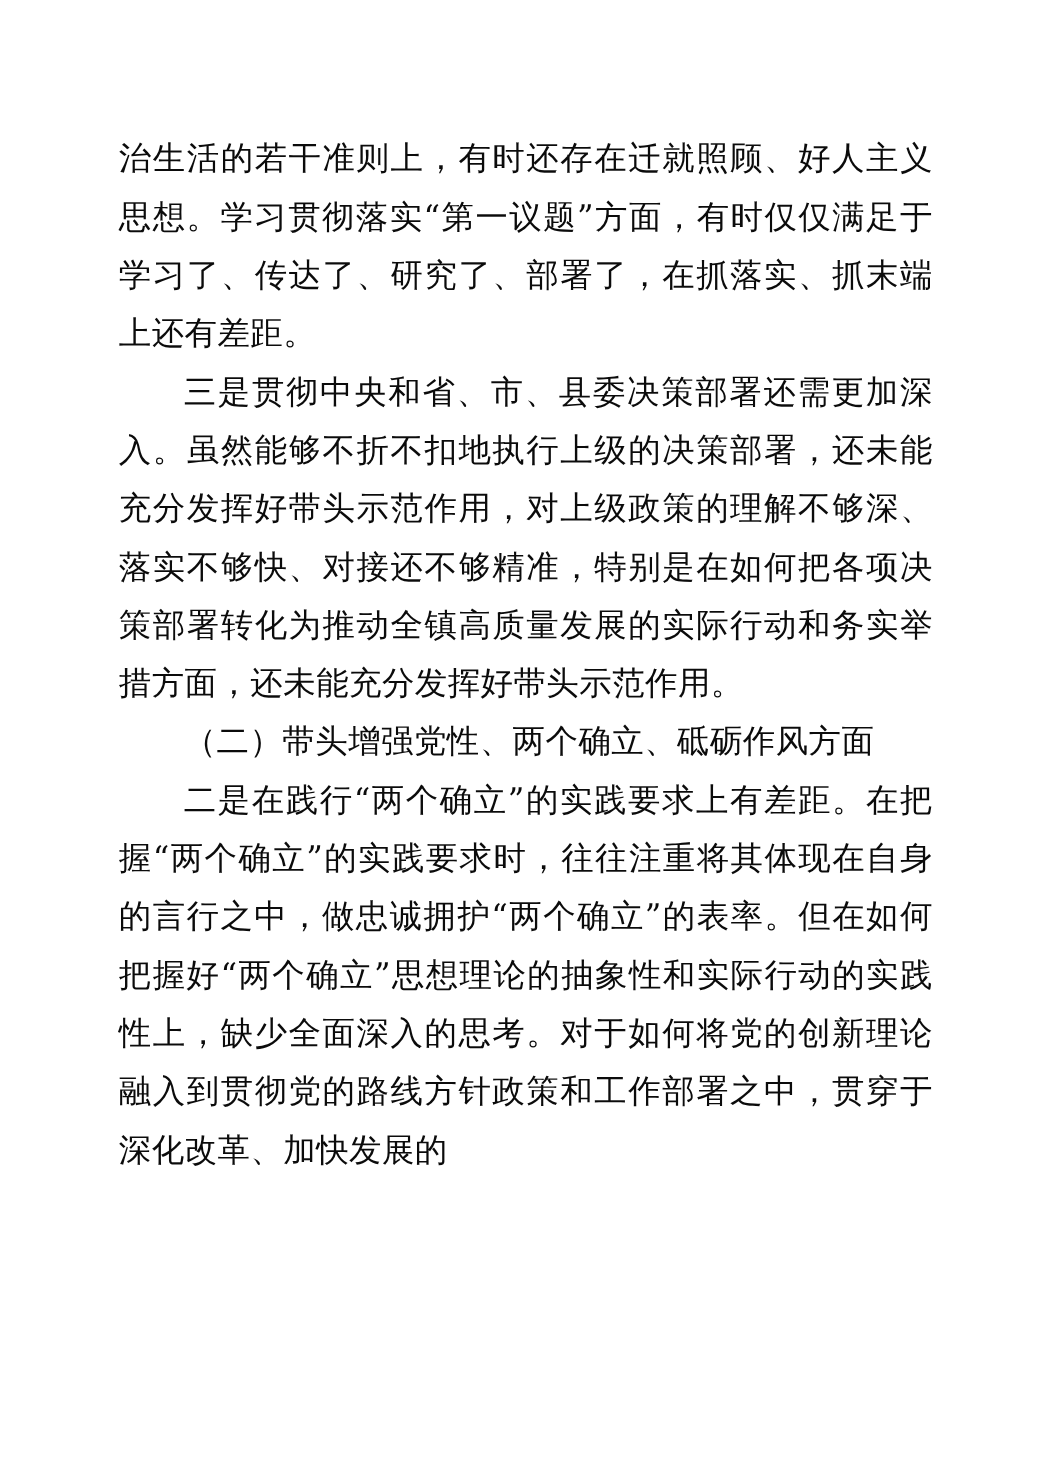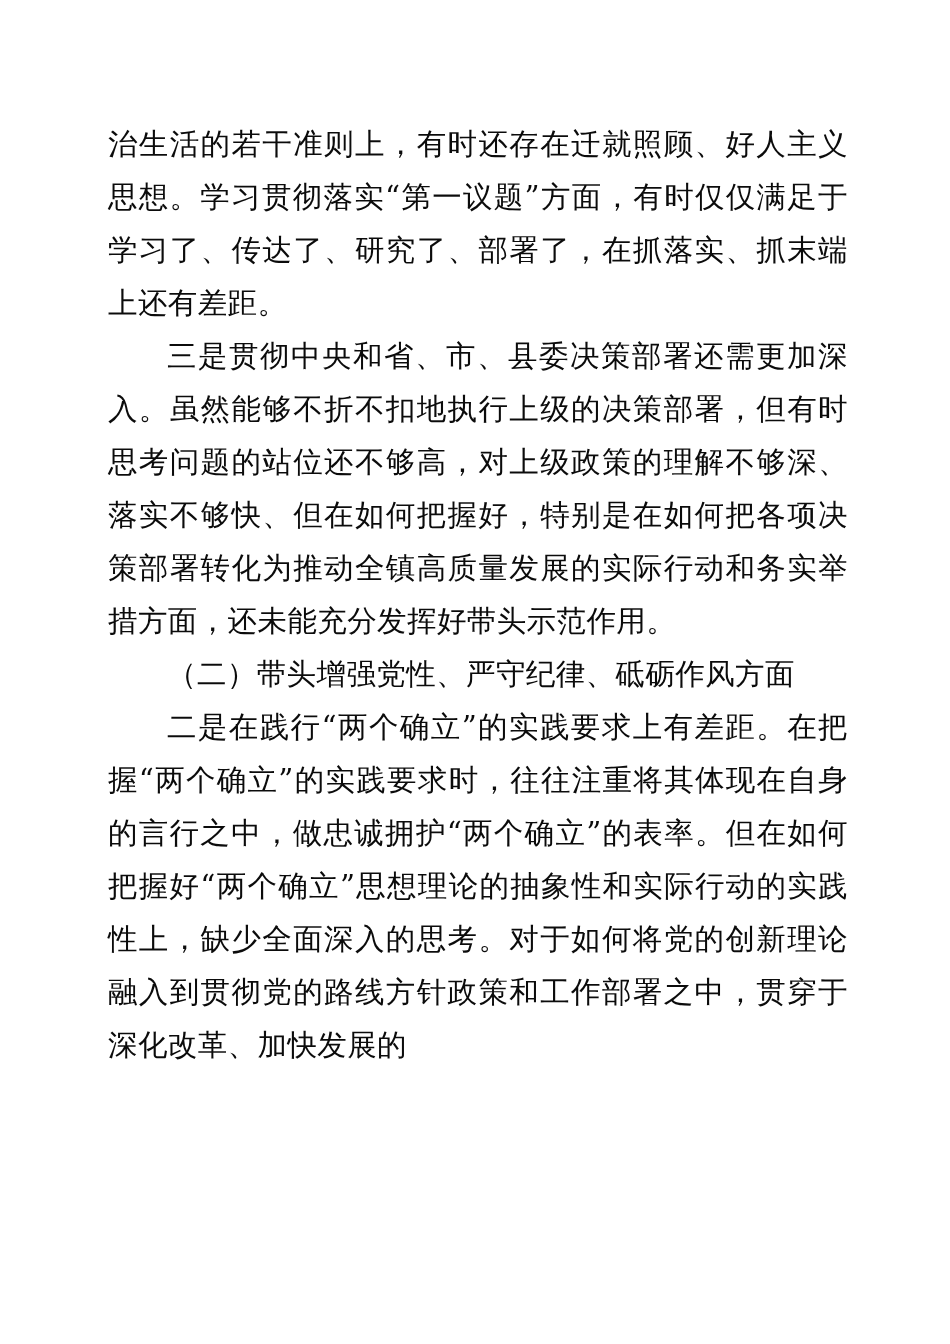--- a/index.html
+++ b/index.html
@@ -34,17 +34,17 @@
   .indent {
     text-indent: 2em;
   }
 </style>
 </head>
 <body>
 
 <div class="page">
   <div class="content">
     <p class="para">治生活的若干准则上，有时还存在迁就照顾、好人主义思想。学习贯彻落实“第一议题”方面，有时仅仅满足于学习了、传达了、研究了、部署了，在抓落实、抓末端上还有差距。</p>
-    <p class="para indent">三是贯彻中央和省、市、县委决策部署还需更加深入。虽然能够不折不扣地执行上级的决策部署，但有时思考问题的站位还不够高，对上级政策的理解不够深、落实不够快、但在如何把握好，特别是在如何把各项决策部署转化为推动全镇高质量发展的实际行动和务实举措方面，还未能充分发挥好带头示范作用。</p>
-    <p class="para indent">（二）带头增强党性、严守纪律、砥砺作风方面</p>
+    <p class="para indent">三是贯彻中央和省、市、县委决策部署还需更加深入。虽然能够不折不扣地执行上级的决策部署，还未能充分发挥好带头示范作用，对上级政策的理解不够深、落实不够快、对接还不够精准，特别是在如何把各项决策部署转化为推动全镇高质量发展的实际行动和务实举措方面，还未能充分发挥好带头示范作用。</p>
+    <p class="para indent">（二）带头增强党性、两个确立、砥砺作风方面</p>
     <p class="para indent">二是在践行“两个确立”的实践要求上有差距。在把握“两个确立”的实践要求时，往往注重将其体现在自身的言行之中，做忠诚拥护“两个确立”的表率。但在如何把握好“两个确立”思想理论的抽象性和实际行动的实践性上，缺少全面深入的思考。对于如何将党的创新理论融入到贯彻党的路线方针政策和工作部署之中，贯穿于深化改革、加快发展的</p>
   </div>
 </div>
 
 </body></html>

